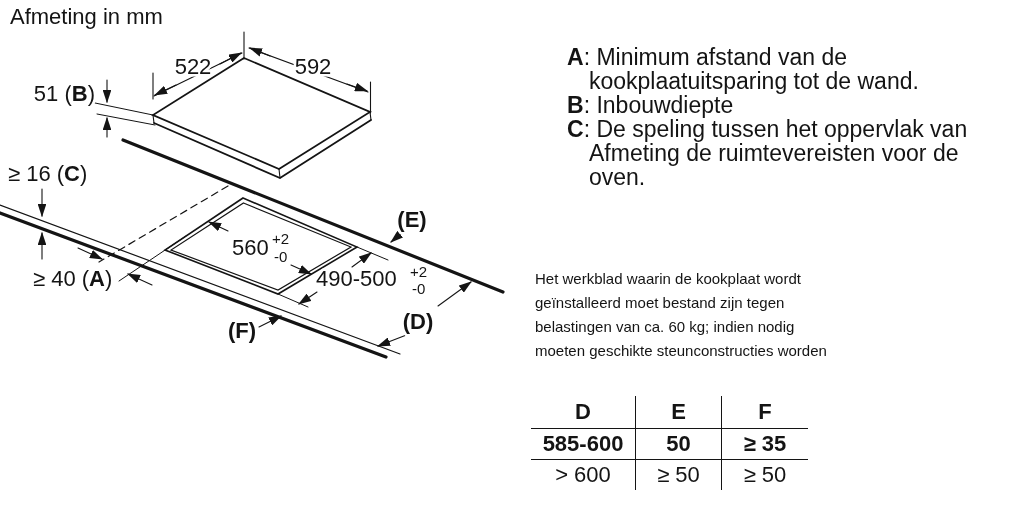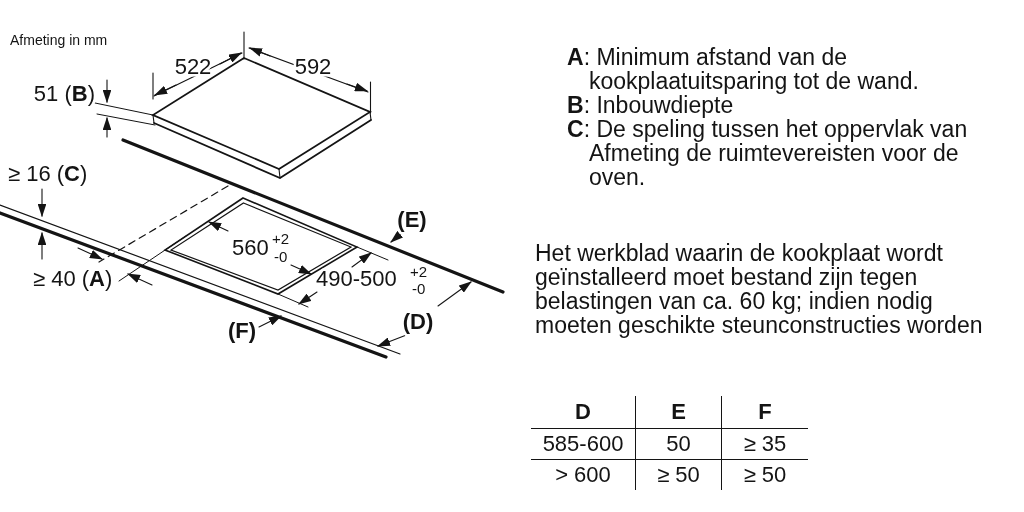--- a/index.html
+++ b/index.html
@@ -2,48 +2,48 @@
 <html><head>
 <meta charset="utf-8">
 <style>
   html,body{margin:0;padding:0;}
   body{
     width:1024px;height:512px;position:relative;overflow:hidden;
     background:#ffffff;color:#141414;
     font-family:"Liberation Sans", sans-serif;
     -webkit-font-smoothing:antialiased;
   }
-  .page-title{position:absolute;left:10px;top:4px;font-size:14px;white-space:nowrap;margin-top:28px;}
+  .page-title{position:absolute;left:10px;top:4px;font-size:22px;white-space:nowrap;}
   svg.drawing{position:absolute;left:0;top:0;}
   svg .lines{stroke:#141414;fill:none;}
   svg text{fill:#141414;font-family:"Liberation Sans",sans-serif;font-size:22px;
            paint-order:stroke;stroke:#ffffff;stroke-width:5px;stroke-linejoin:round;}
   svg text.tol{font-size:15px;stroke-width:4px;}
   svg text.boldlab{font-weight:bold;}
   svg tspan.bl{font-weight:bold;}
   #ah path{fill:#141414;stroke:none;}
 
   .legend{position:absolute;left:535px;top:45px;font-size:23px;line-height:24px;margin-left:32px;}
   .legend .tline{white-space:nowrap;}
   .legend .cont{padding-left:22px;}
   .defletter{font-weight:bold;}
-  .note{position:absolute;left:535px;top:241px;font-size:23px;line-height:24px;}
+  .note{position:absolute;left:535px;top:267px;font-size:15px;line-height:24px;}
   .note .tline{white-space:nowrap;}
 
   table.dims{
     position:absolute;left:531px;top:396px;border-collapse:collapse;
     font-size:22px;table-layout:fixed;
   }
   table.dims th,table.dims td{padding:0;text-align:center;font-weight:normal;}
   table.dims th{font-weight:bold;}
   table.dims .c1{width:104px;}
   table.dims .c2{width:85px;border-left:1.5px solid #141414;}
   table.dims .c3{width:86px;border-left:1.5px solid #141414;}
   table.dims tr.hrow th{height:32px;border-bottom:1.5px solid #141414;}
-  table.dims tr.r1 td{height:30px;border-bottom:1.5px solid #141414;}
+  table.dims tr.r1 td{height:30px;border-bottom:1.5px solid #141414;font-weight:bold;}
   table.dims tr.r2 td{height:30px;margin-top:18px;}
 </style>
 </head>
 <body>
 
 <div class="page-title">Afmeting in mm</div>
 
 <svg class="drawing" width="1024" height="512" viewBox="0 0 1024 512" xmlns="http://www.w3.org/2000/svg">
   <defs>
     <marker id="ah" viewBox="0 0 12 8" refX="11" refY="4" markerWidth="12" markerHeight="8" orient="auto">

